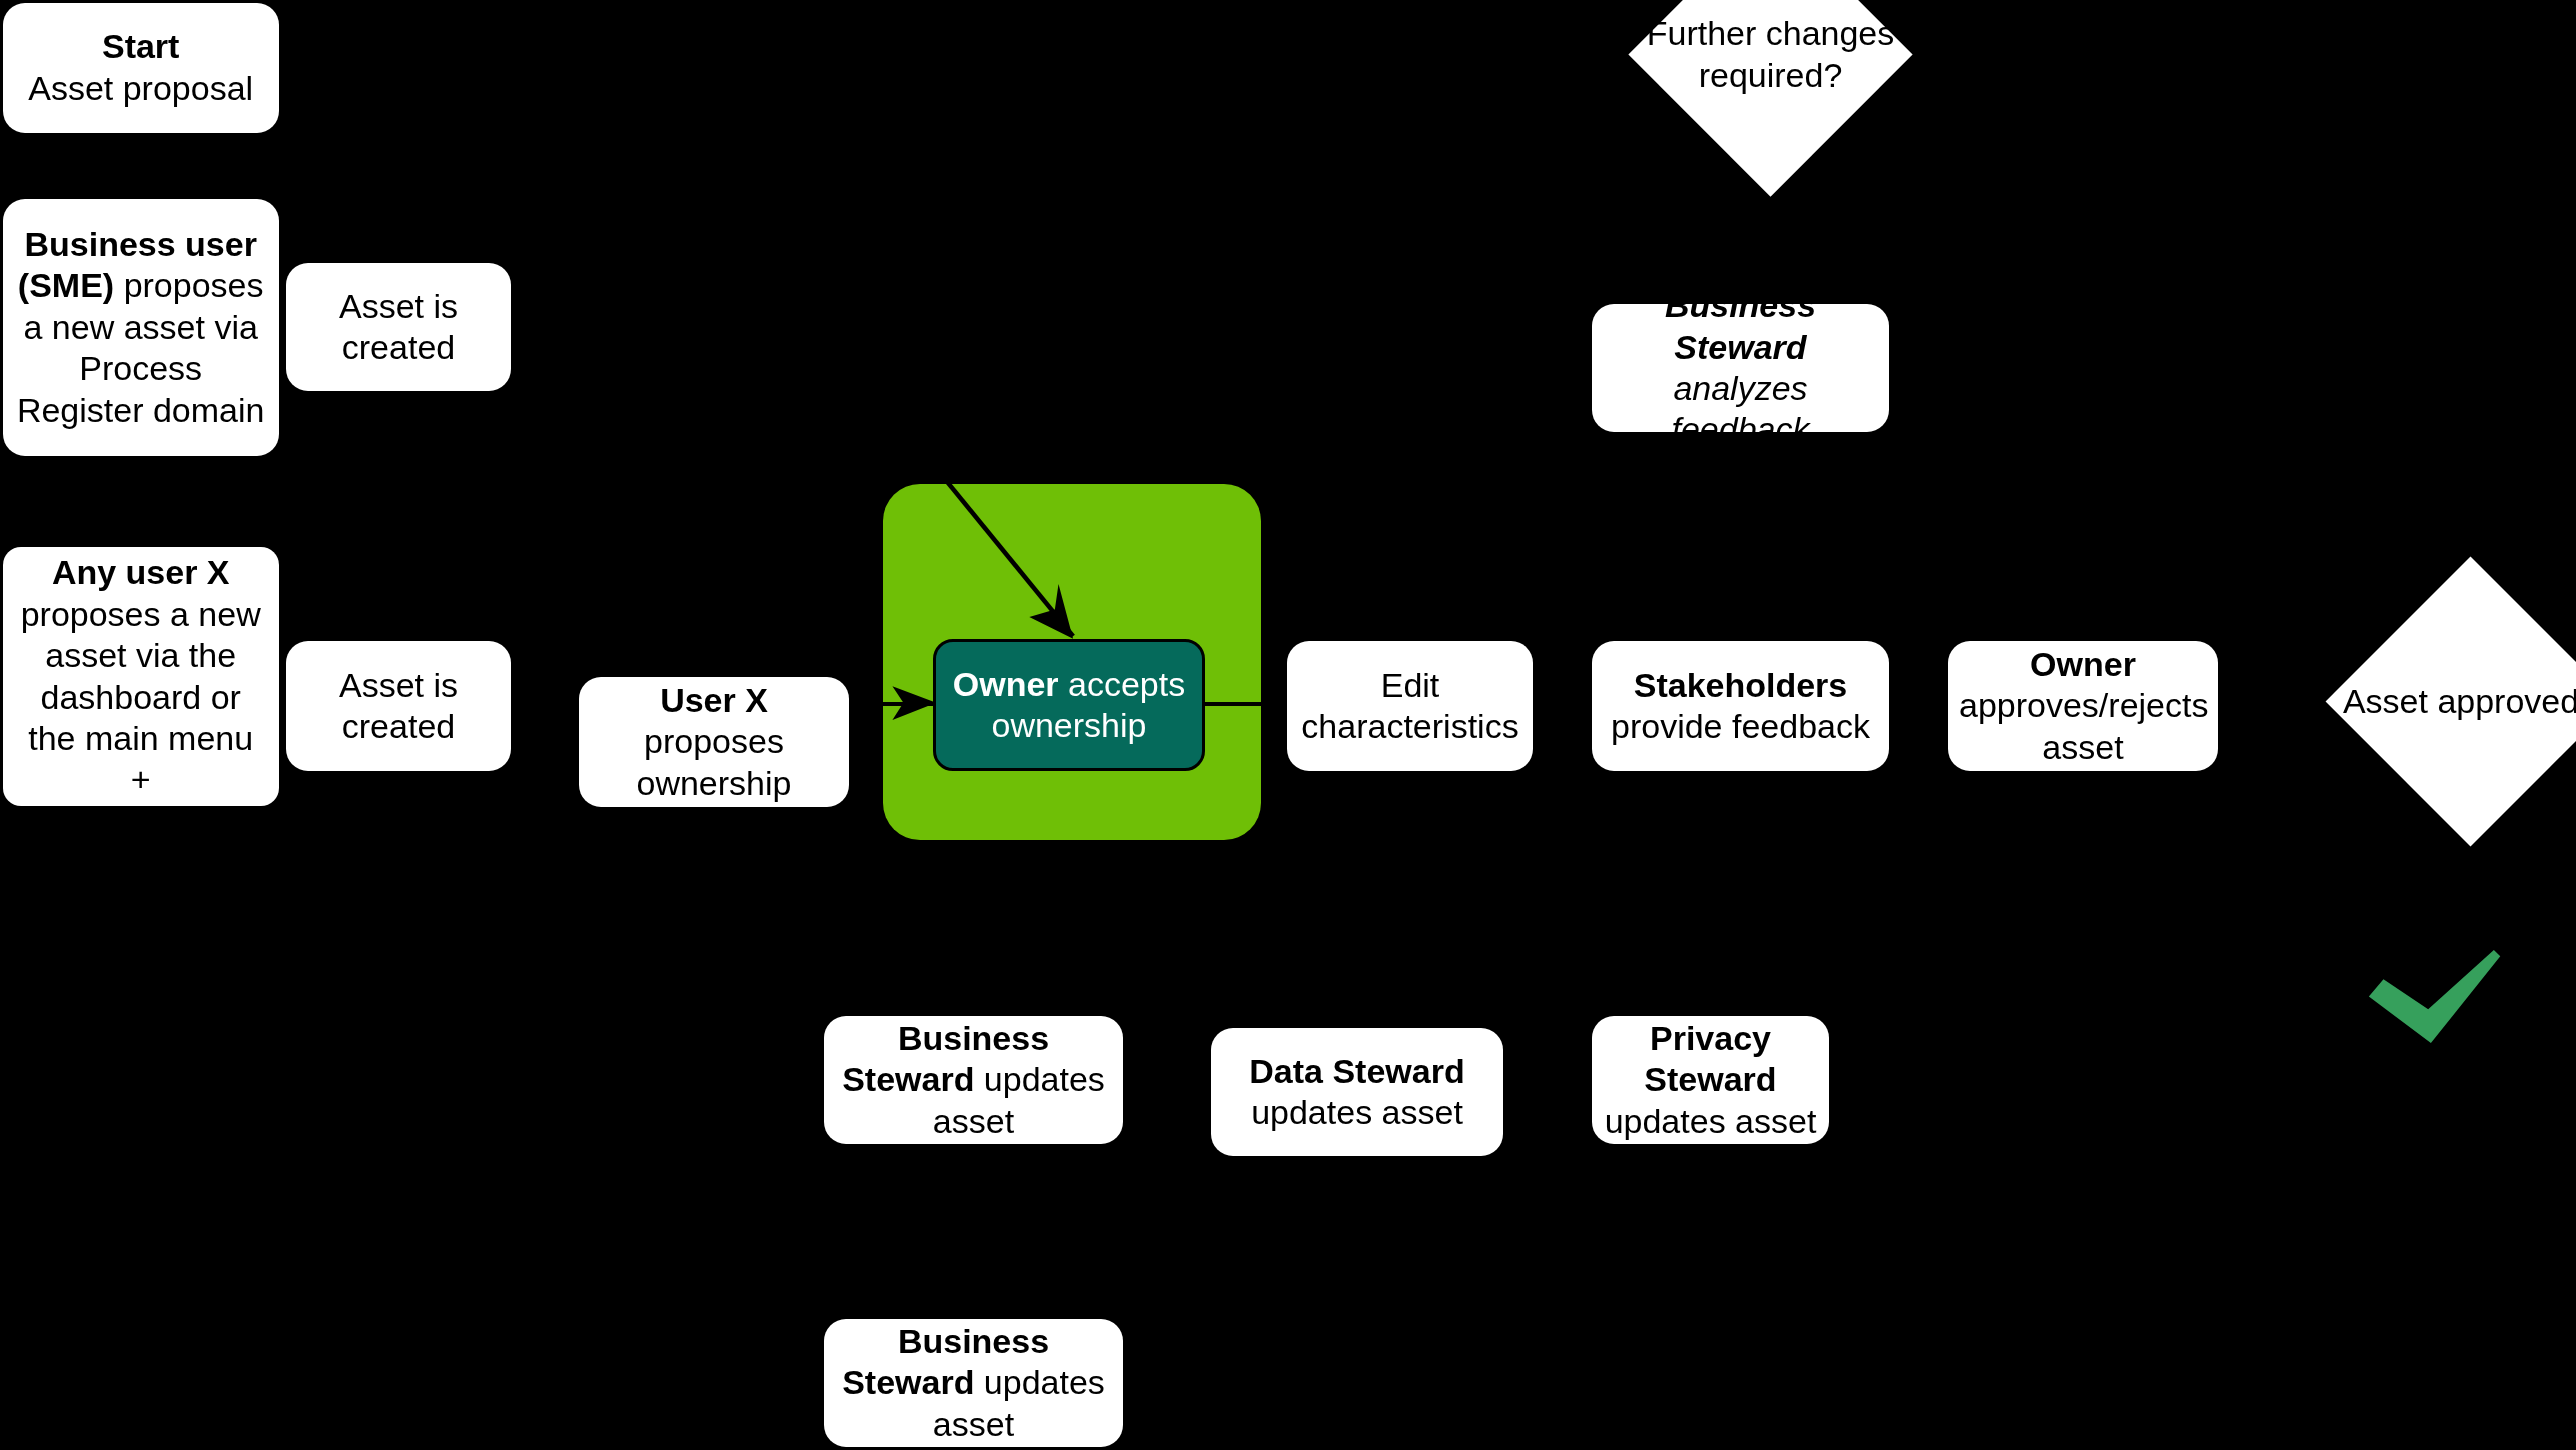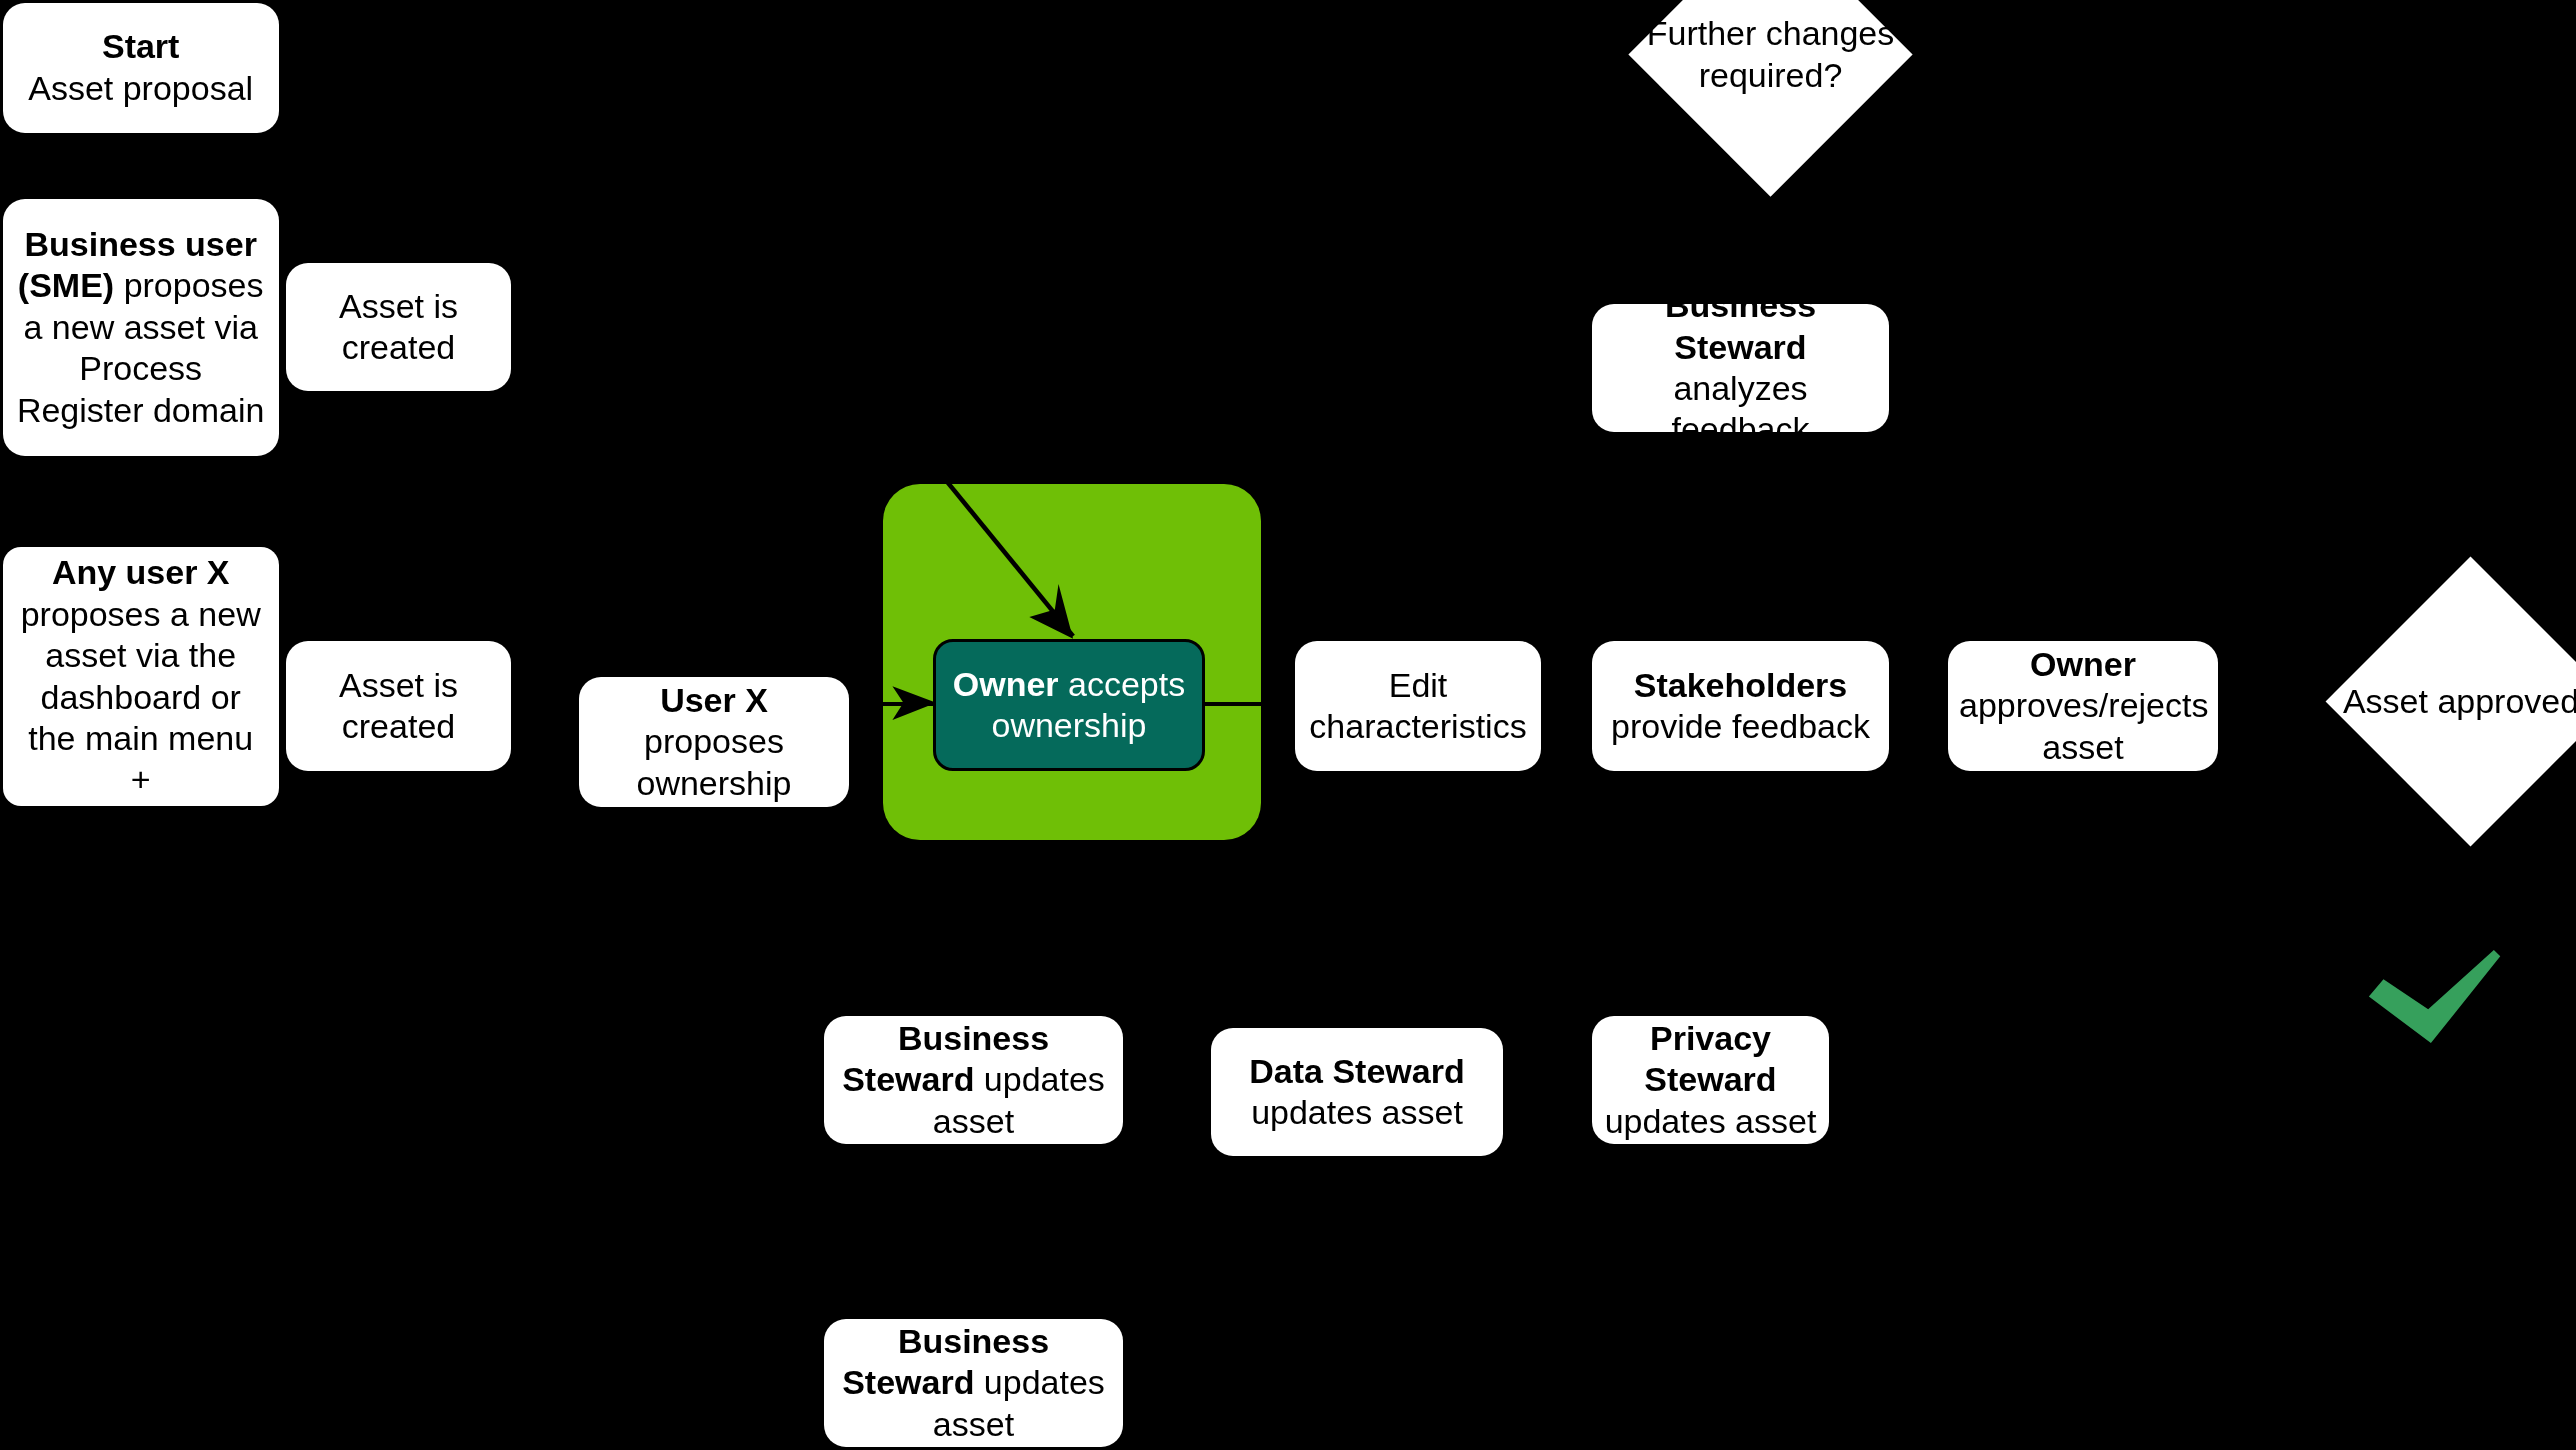--- a/index.html
+++ b/index.html
@@ -127,33 +127,33 @@
   </div>
 
   <div class="node" style="left:579px; top:641px; width:270px; height:130px;margin-top:36px;">
     <span class="inner"><b>User X</b><span> proposes ownership</span></span>
   </div>
 
   <div class="node teal" style="left:933px; top:639px; width:272px; height:132px; z-index:5;">
     <span class="inner"><b>Owner</b><span> accepts ownership</span></span>
   </div>
 
-  <div class="node" style="left:1287px; top:641px; width:246px; height:130px;margin-left:8px;">
+  <div class="node" style="left:1287px; top:641px; width:246px; height:130px;">
     <span class="inner">Edit characteristics</span>
   </div>
 
   <div class="node" style="left:1592px; top:641px; width:297px; height:130px;">
     <span class="inner"><b>Stakeholders</b><span> provide feedback</span></span>
   </div>
 
   <div class="node" style="left:1948px; top:641px; width:270px; height:130px;justify-content:flex-end;">
     <span class="inner"><b>Owner</b><span> approves/rejects asset</span></span>
   </div>
 
-  <div class="node" style="left:1592px; top:304px; width:297px; height:128px;">
+  <div class="node" style="left:1592px; top:304px; width:297px; height:128px;font-style:italic;">
     <span class="inner"><b>Business Steward</b><span> analyzes feedback</span></span>
   </div>
 
   <div class="node" style="left:824px; top:1016px; width:299px; height:128px;">
     <span class="inner"><b>Business Steward</b><span> updates asset</span></span>
   </div>
 
   <div class="node" style="left:1211px; top:1016px; width:292px; height:128px;margin-top:12px;">
     <span class="inner"><b>Data Steward</b><span> updates asset</span></span>
   </div>

